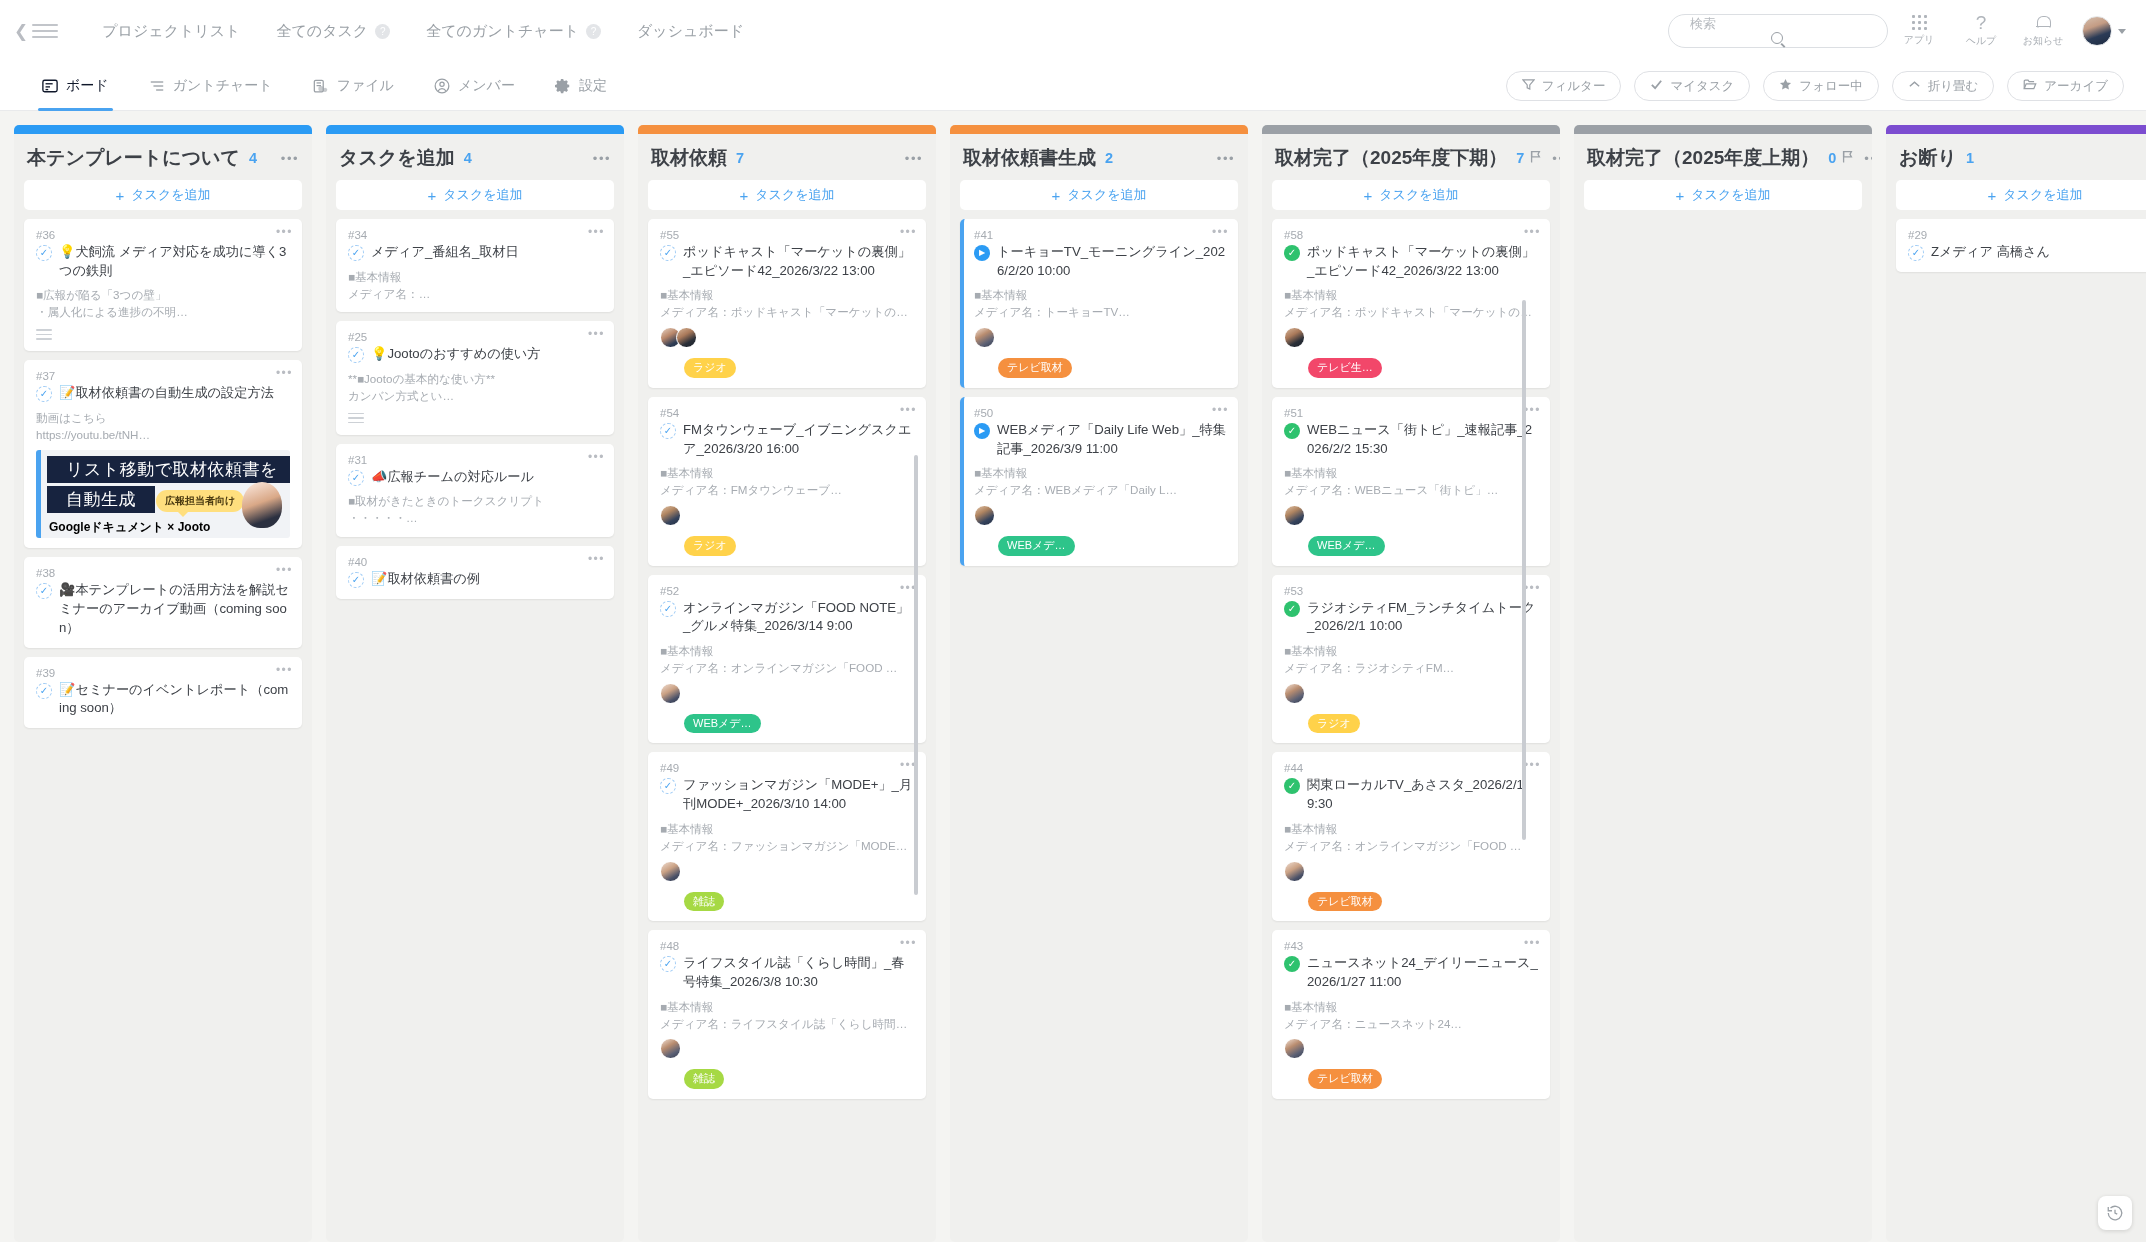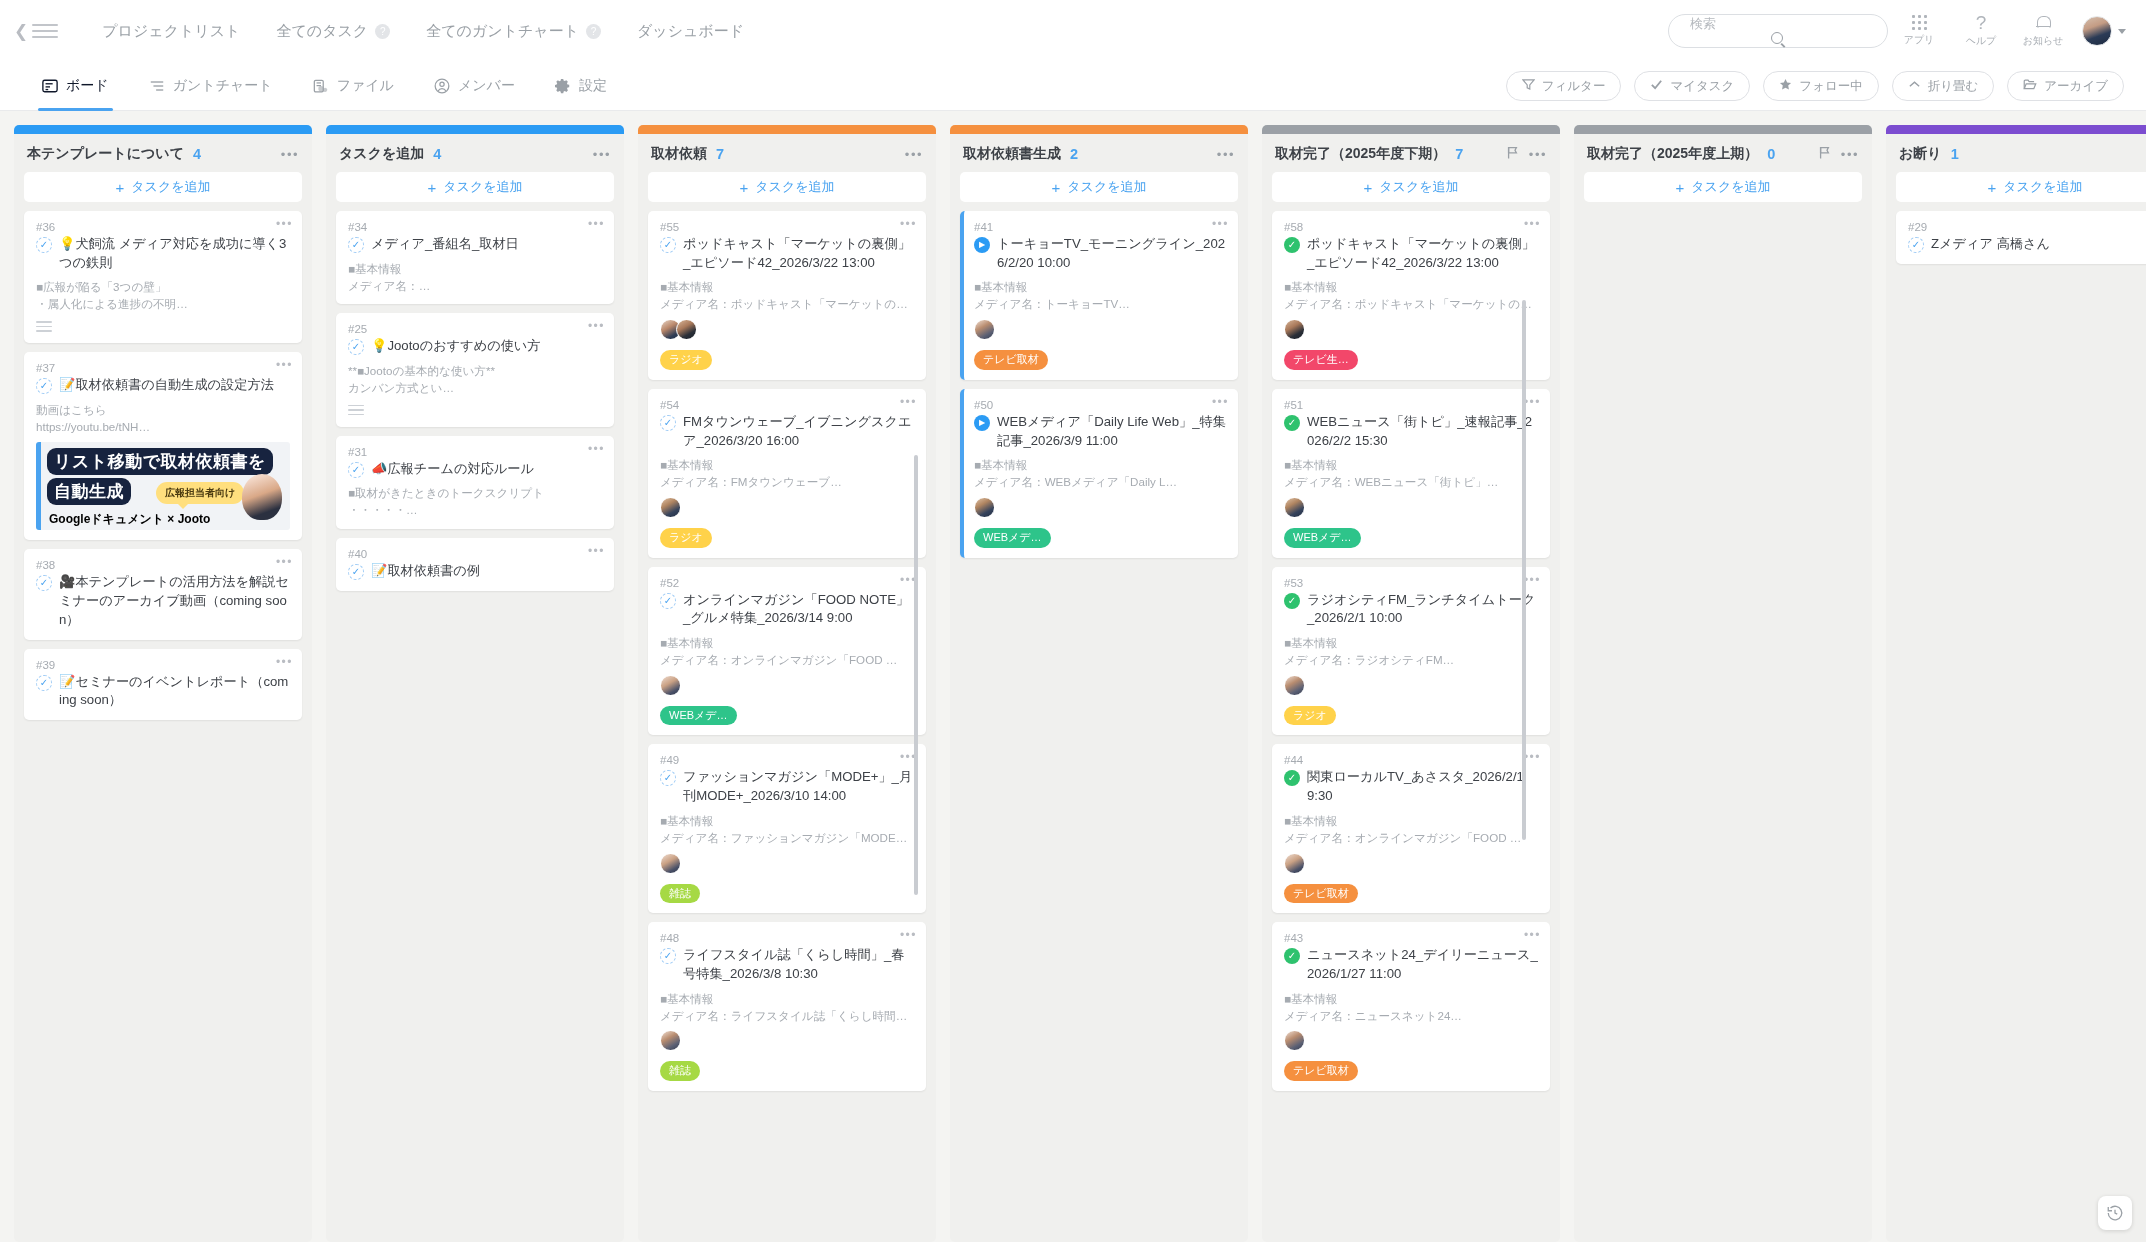--- a/index.html
+++ b/index.html
@@ -90,21 +90,21 @@
   }
   .column { width:298px; flex:none; display:flex; flex-direction:column; }
   .col-topbar { height:9px; border-radius:5px 5px 0 0; }
   .col-body {
     background:#f0f0ee;border-radius:0 0 5px 5px;flex:1;
     display:flex;flex-direction:column;overflow:hidden;min-height:0;
   }
   .col-head {
     display:flex;align-items:center;padding:11px 13px 9px 13px;gap:6px;
   }
-  .col-title { font-size:14px;font-weight:bold;color:#3d4147;white-space:nowrap; }
+  .col-title { font-size:19px;font-weight:bold;color:#3d4147;white-space:nowrap; }
   .col-count { font-size:14.5px;color:#4aa3f0;font-weight:bold;margin-left:3px; }
   .col-head-icons { margin-left:auto; display:flex; align-items:center; gap:10px; }
   .flag-icon { color:#9aa0a6; font-size:12px; }
   .dots { color:#9aa0a6; letter-spacing:1.5px; font-size:13px; cursor:pointer; line-height:1;}
   .add-task {
     margin:0 10px 9px 10px;background:#fff;border-radius:5px;height:30px;
     display:flex;align-items:center;justify-content:center;gap:7px;
     color:#4aa3f0;font-size:13px;cursor:pointer;
   }
   .add-task .plus{font-size:15px;line-height:1;}
@@ -136,32 +136,32 @@
   .av-f1{background:linear-gradient(150deg,#e8d5c6 0%,#b9876a 40%,#2f3d55 75%,#223047 100%);}
   .av-m1{background:linear-gradient(150deg,#d9b79a 0%,#a9795a 38%,#2a2f38 70%,#1a1f28 100%);}
   .av-m2{background:linear-gradient(150deg,#e2c4a8 0%,#b08561 35%,#35435c 70%,#222d42 100%);}
   .av-f2{background:linear-gradient(150deg,#f0ded2 0%,#caa184 40%,#4a5168 75%,#2e3548 100%);}
   .av-f3{background:linear-gradient(150deg,#f2e1d5 0%,#b98d70 38%,#5b6074 72%,#343b4e 100%);}
   .card-list-icon { margin-top:8px; width:16px;height:12px; }
   .card-list-icon i{display:block;height:1.6px;background:#cdd1d6;margin-bottom:3px;border-radius:1px;}
   .card-list-icon i:first-child{width:100%;}
   .card-list-icon i:nth-child(2){width:100%;}
   .card-list-icon i:nth-child(3){width:100%;}
-  .tags { margin-top:10px; display:flex; gap:5px; }
+  .tags { margin-top:10px; display:flex; gap:5px;margin-left:24px; }
   .tag {
     font-size:11px;color:#fff;border-radius:10px;padding:3px 9px;line-height:1.25;
     white-space:nowrap;max-width:98px;overflow:hidden;text-overflow:ellipsis;
   }
   .thumb {
     margin-top:7px;width:100%;height:88px;border-radius:3px;overflow:hidden;
     position:relative;background:#f1f3f6;border-left:5px solid #4aa3f0;
   }
   .thumb .tl1,.thumb .tl2{
-    position:absolute;background:#17233f;color:#fff;font-weight:bold;
-    letter-spacing:.5px;padding:2px 7px;white-space:nowrap;border-radius:9px;
+    position:absolute;background:#17233f;color:#fff;font-weight:normal;
+    letter-spacing:.5px;padding:2px 19px;white-space:nowrap;
   }
   .thumb .tl1{top:6px;left:6px;font-size:17px;}
   .thumb .tl2{top:36px;left:6px;font-size:17px;}
   .thumb .bubble{
     position:absolute;top:40px;left:115px;background:#ffdf7e;color:#4a3a10;
     font-size:10px;font-weight:bold;border-radius:12px;padding:4px 9px;white-space:nowrap;
   }
   .thumb .bubble::after{content:"";position:absolute;bottom:-5px;left:22px;border:5px solid transparent;border-top-color:#ffdf7e;border-bottom:none;}
   .thumb .face{
     position:absolute;top:32px;right:8px;width:40px;height:46px;border-radius:50% 50% 45% 45%;

